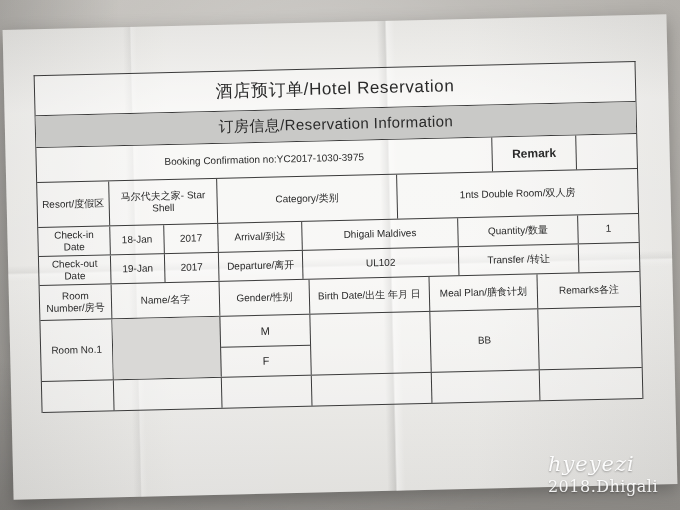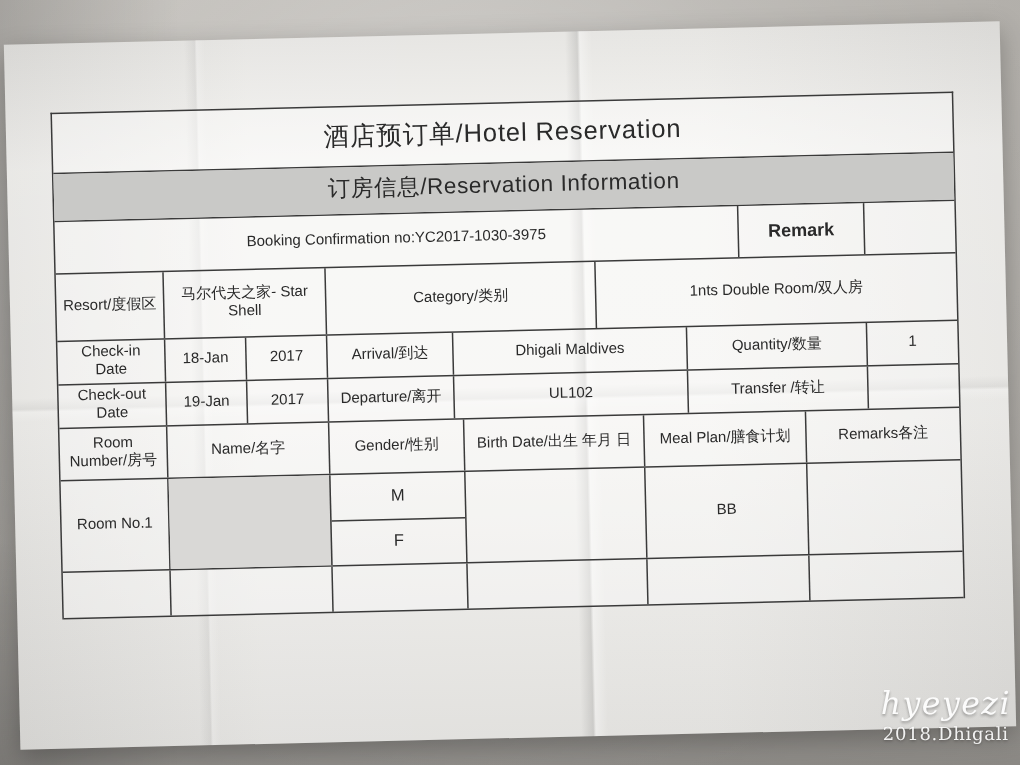--- a/index.html
+++ b/index.html
@@ -128,37 +128,37 @@
     font-size: 15px;
     letter-spacing: 0.4px;
     padding: 6px 4px;
   }
   .bold { font-weight: bold; }
   .blank-fill { background: #d9d8d6; }
 
   
   #signature {
     position: absolute;
-    right: 6px;
+    right: 22px;
     bottom: 14px;
-    text-align: center;
+    text-align: left;
     color: #ffffff;
     text-shadow: 0 1px 2px rgba(0,0,0,0.35);
     pointer-events: none;
   }
   #signature .sig-name {
     font-family: "DejaVu Serif", serif;
     font-style: italic;
     font-size: 21px;
     letter-spacing: 1px;
     opacity: 0.92;
   }
   #signature .sig-sub {
     font-family: "DejaVu Serif", serif;
-    font-size: 12px;
+    font-size: 16px;
     letter-spacing: 0.5px;
     margin-top: 1px;
     opacity: 0.9;
   }
 </style>
 </head>
 <body>
 
 <div id="scene">
   <div class="bg-glow"></div>

